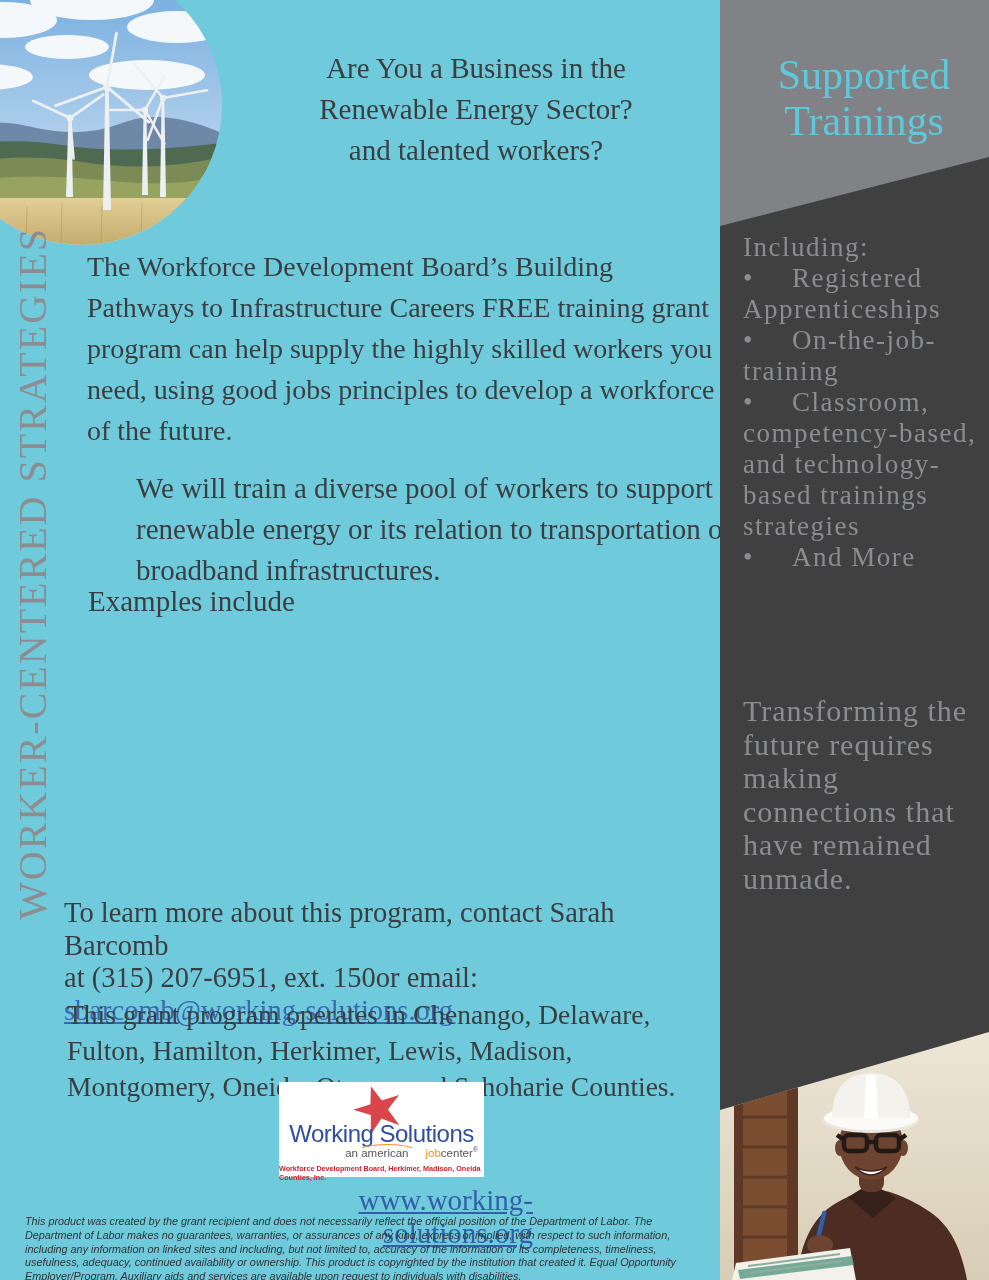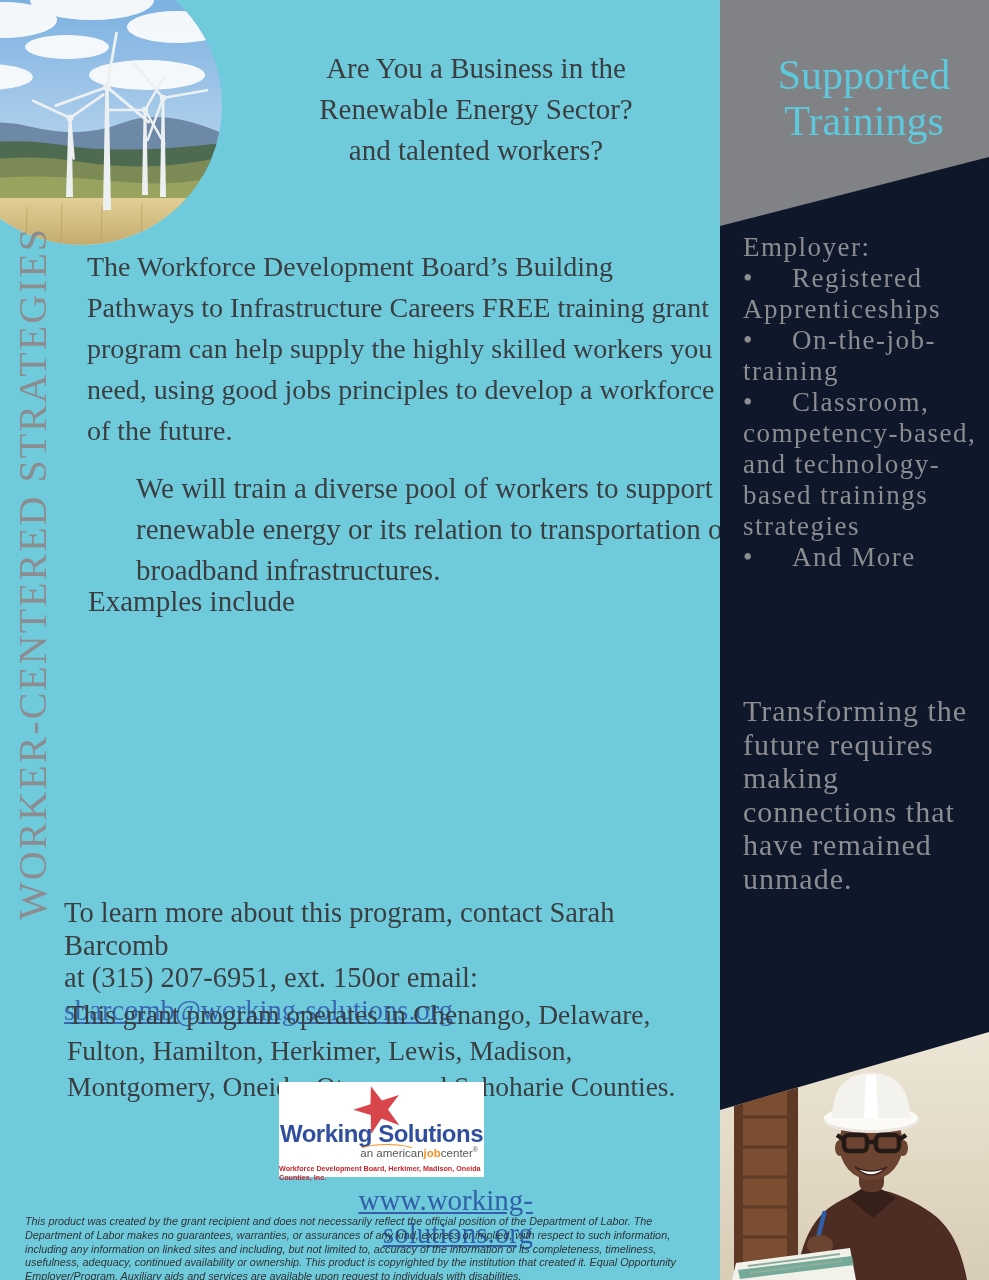--- a/index.html
+++ b/index.html
@@ -49,27 +49,27 @@
   .coverage{left:67px;top:997px;width:655px;font-size:27.5px;line-height:36px;}
   
   .logo-box{
     position:absolute;left:279px;top:1082px;width:205px;height:95px;
     background:#ffffff;
     font-family:"Liberation Sans", sans-serif;
   }
   .logo-star{position:absolute;left:70px;top:1px;width:58px;height:50px;}
   .logo-name{
     position:absolute;left:0;top:38px;width:100%;text-align:center;
-    font-weight:bold;font-size:24px;letter-spacing:-0.5px;
+    font-weight:normal;font-size:24px;letter-spacing:-0.5px;
     color:var(--logo-blue,#2F4E9E);
   }
   .logo-tagline{
     position:absolute;right:6px;top:64px;font-size:11.5px;color:#55565A;
   }
-  .logo-tagline .job{color:var(--logo-orange,#F6921E);font-weight:bold;}
+  .logo-tagline .job{color:var(--logo-orange,#F6921E);font-weight:normal;padding-left:17px;}
   .logo-tagline .reg{font-size:7px;vertical-align:super;}
   .tag-arc{
     position:absolute;right:68px;top:62px;width:56px;height:12px;
     border:1.6px solid var(--logo-orange,#F6921E);
     border-color:var(--logo-orange,#F6921E) transparent transparent transparent;
     border-radius:50%;
   }
   .logo-subtext{
     position:absolute;left:0;top:82px;width:100%;
     font-size:7.2px;font-weight:bold;color:var(--logo-red-text,#C9252C);
@@ -81,21 +81,21 @@
   }
   .disclaimer{
     position:absolute;left:25px;top:1215px;width:684px;
     font-family:"Liberation Sans", sans-serif;
     font-style:italic;font-size:10.8px;line-height:13.8px;
     color:#2F3335;margin:0;
   }
   
   .sidebar{
     position:absolute;left:720px;top:0;width:269px;height:1280px;
-    background:#0f172a;
+    background:#404040;
   }
   .gray-block{
     position:absolute;left:0;top:0;width:269px;height:226px;
     background:var(--gray-block,#808285);
     clip-path:polygon(0 0,100% 0,100% 157px,0 226px);
   }
   .sb-title{
     position:absolute;left:34px;top:52px;width:220px;text-align:center;
     font-size:42px;line-height:46px;
     color:var(--title-teal,#5EC9DC);
@@ -235,21 +235,21 @@
 
   <p class="disclaimer">This product was created by the grant recipient and does not necessarily reflect the official position of the Department of Labor. The Department of Labor makes no guarantees, warranties, or assurances of any kind, express or implied, with respect to such information, including any information on linked sites and including, but not limited to, accuracy of the information or its completeness, timeliness, usefulness, adequacy, continued availability or ownership. This product is copyrighted by the institution that created it. Equal Opportunity Employer/Program. Auxiliary aids and services are available upon request to individuals with disabilities.</p>
 
   <div class="sidebar">
     <div class="gray-block"></div>
     <div class="sb-title">
       <div>Supported</div>
       <div>Trainings</div>
     </div>
     <div class="sb-list">
-      <div>Employer:</div>
+      <div>Including:</div>
       <div class="sb-item"><span>Registered Apprenticeships</span></div>
       <div class="sb-item"><span>On-the-job-training</span></div>
       <div class="sb-item"><span>Classroom, competency-based, and technology-based trainings strategies</span></div>
       <div class="sb-item"><span>And More</span></div>
     </div>
     <div class="sb-quote">Transforming the future requires making connections that have remained unmade.</div>
 
     <div class="worker-photo">
       <svg viewBox="0 0 269 248" width="269" height="248">
         <defs>

